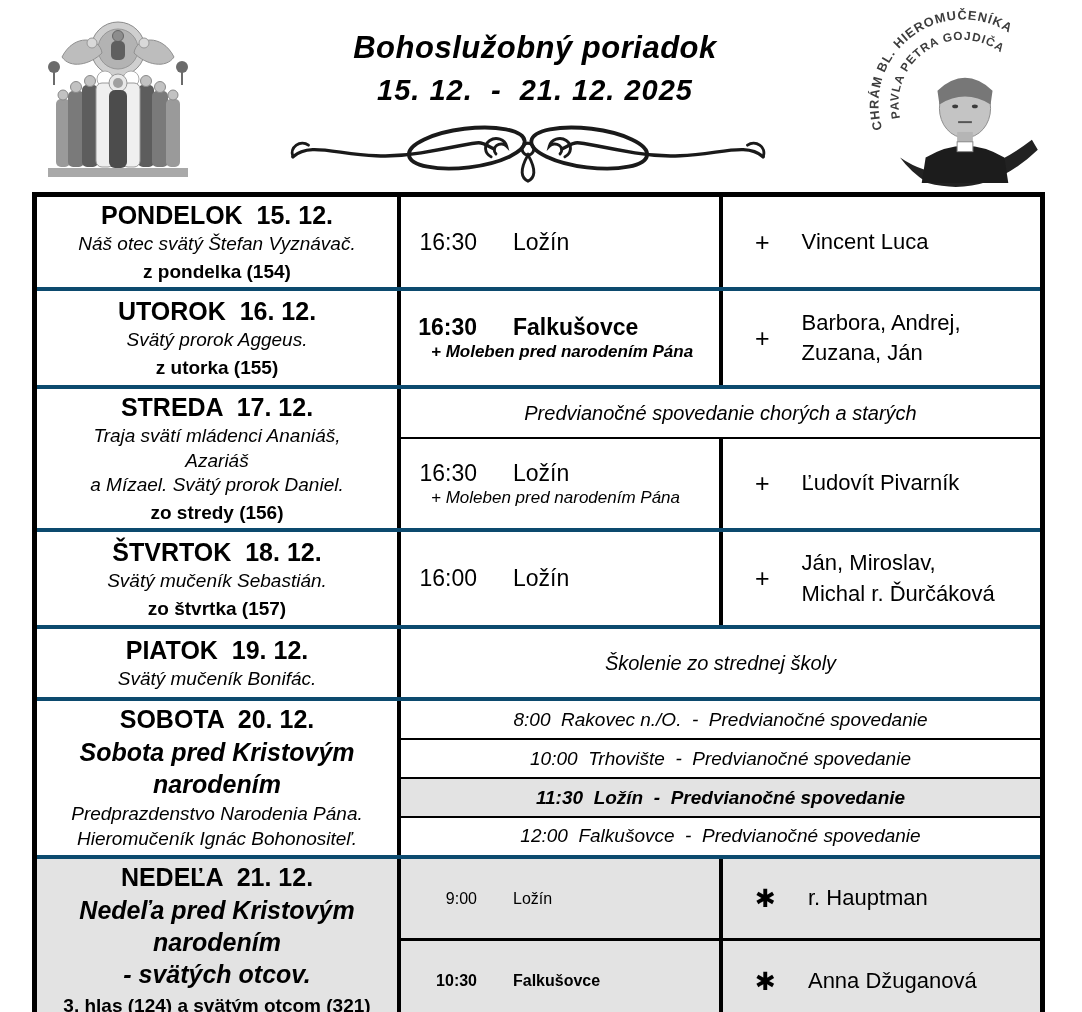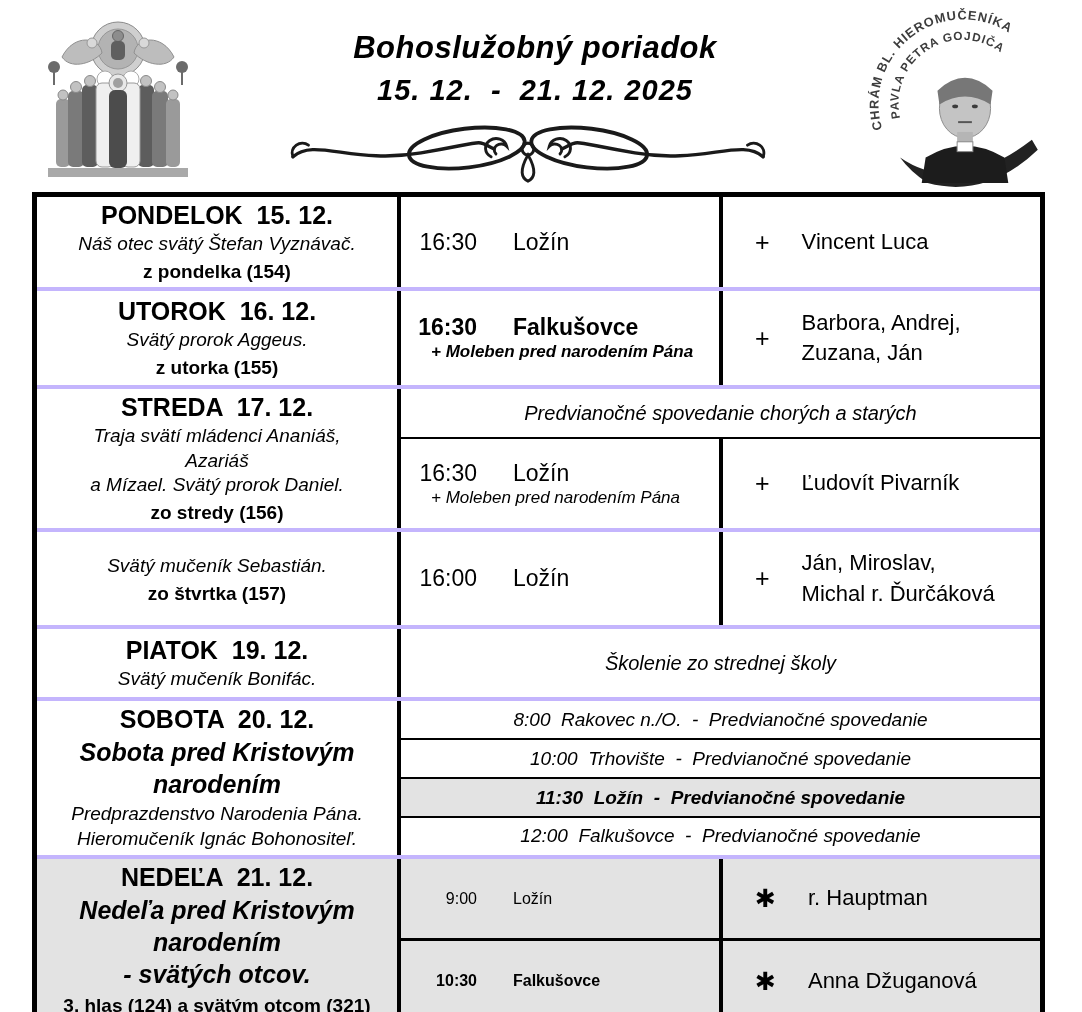--- a/index.html
+++ b/index.html
@@ -15,21 +15,21 @@
   .title-main { font-size:31px; font-weight:bold; font-style:italic; letter-spacing:.5px; }
   .title-date { font-size:29px; font-weight:bold; font-style:italic; margin-top:8px; letter-spacing:1px; }
   .flourish { position:absolute; left:282px; top:116px; width:492px; height:68px; }
   .logo { position:absolute; left:864px; top:8px; width:202px; height:182px; }
 
   
   .table {
     position:absolute; left:32px; top:192px; width:1013px;
     box-sizing:border-box; border:5px solid #000; background:#fff;
   }
-  .row { display:flex; border-top:4px solid #c4b5fd; align-items:stretch; }
+  .row { display:flex; border-top:4px solid #0c4a6e; align-items:stretch; }
   .row:first-child { border-top:none; }
 
   .day {
     width:364px; box-sizing:border-box; border-right:4px solid #000; flex-shrink:0;
     display:flex; flex-direction:column; justify-content:center; align-items:center;
     text-align:center; padding:4px 24px;
   }
   .day-title { font-size:25px; font-weight:bold; }
   .feast { font-style:italic; font-size:19px; line-height:1.28; margin-top:2px; }
   .sub { font-style:italic; font-weight:bold; font-size:25px; line-height:1.28; margin-top:2px; }
@@ -242,20 +242,21 @@
             <div class="names">
               <div>Ľudovít Pivarník</div>
             </div>
           </div>
         </div>
       </div>
     </div>
 
     <div class="row row-min-4">
       <div class="day">
+        <div class="day-title pre">ŠTVRTOK  18. 12.</div>
         <div class="feast">Svätý mučeník Sebastián.</div>
         <div class="ref">zo štvrtka (157)</div>
       </div>
       <div class="svc-area">
         <div class="svc-split">
           <div class="svc-cell">
             <div class="svc-line">
               <span class="time">16:00</span>
               <span class="place">Ložín</span>
             </div>

